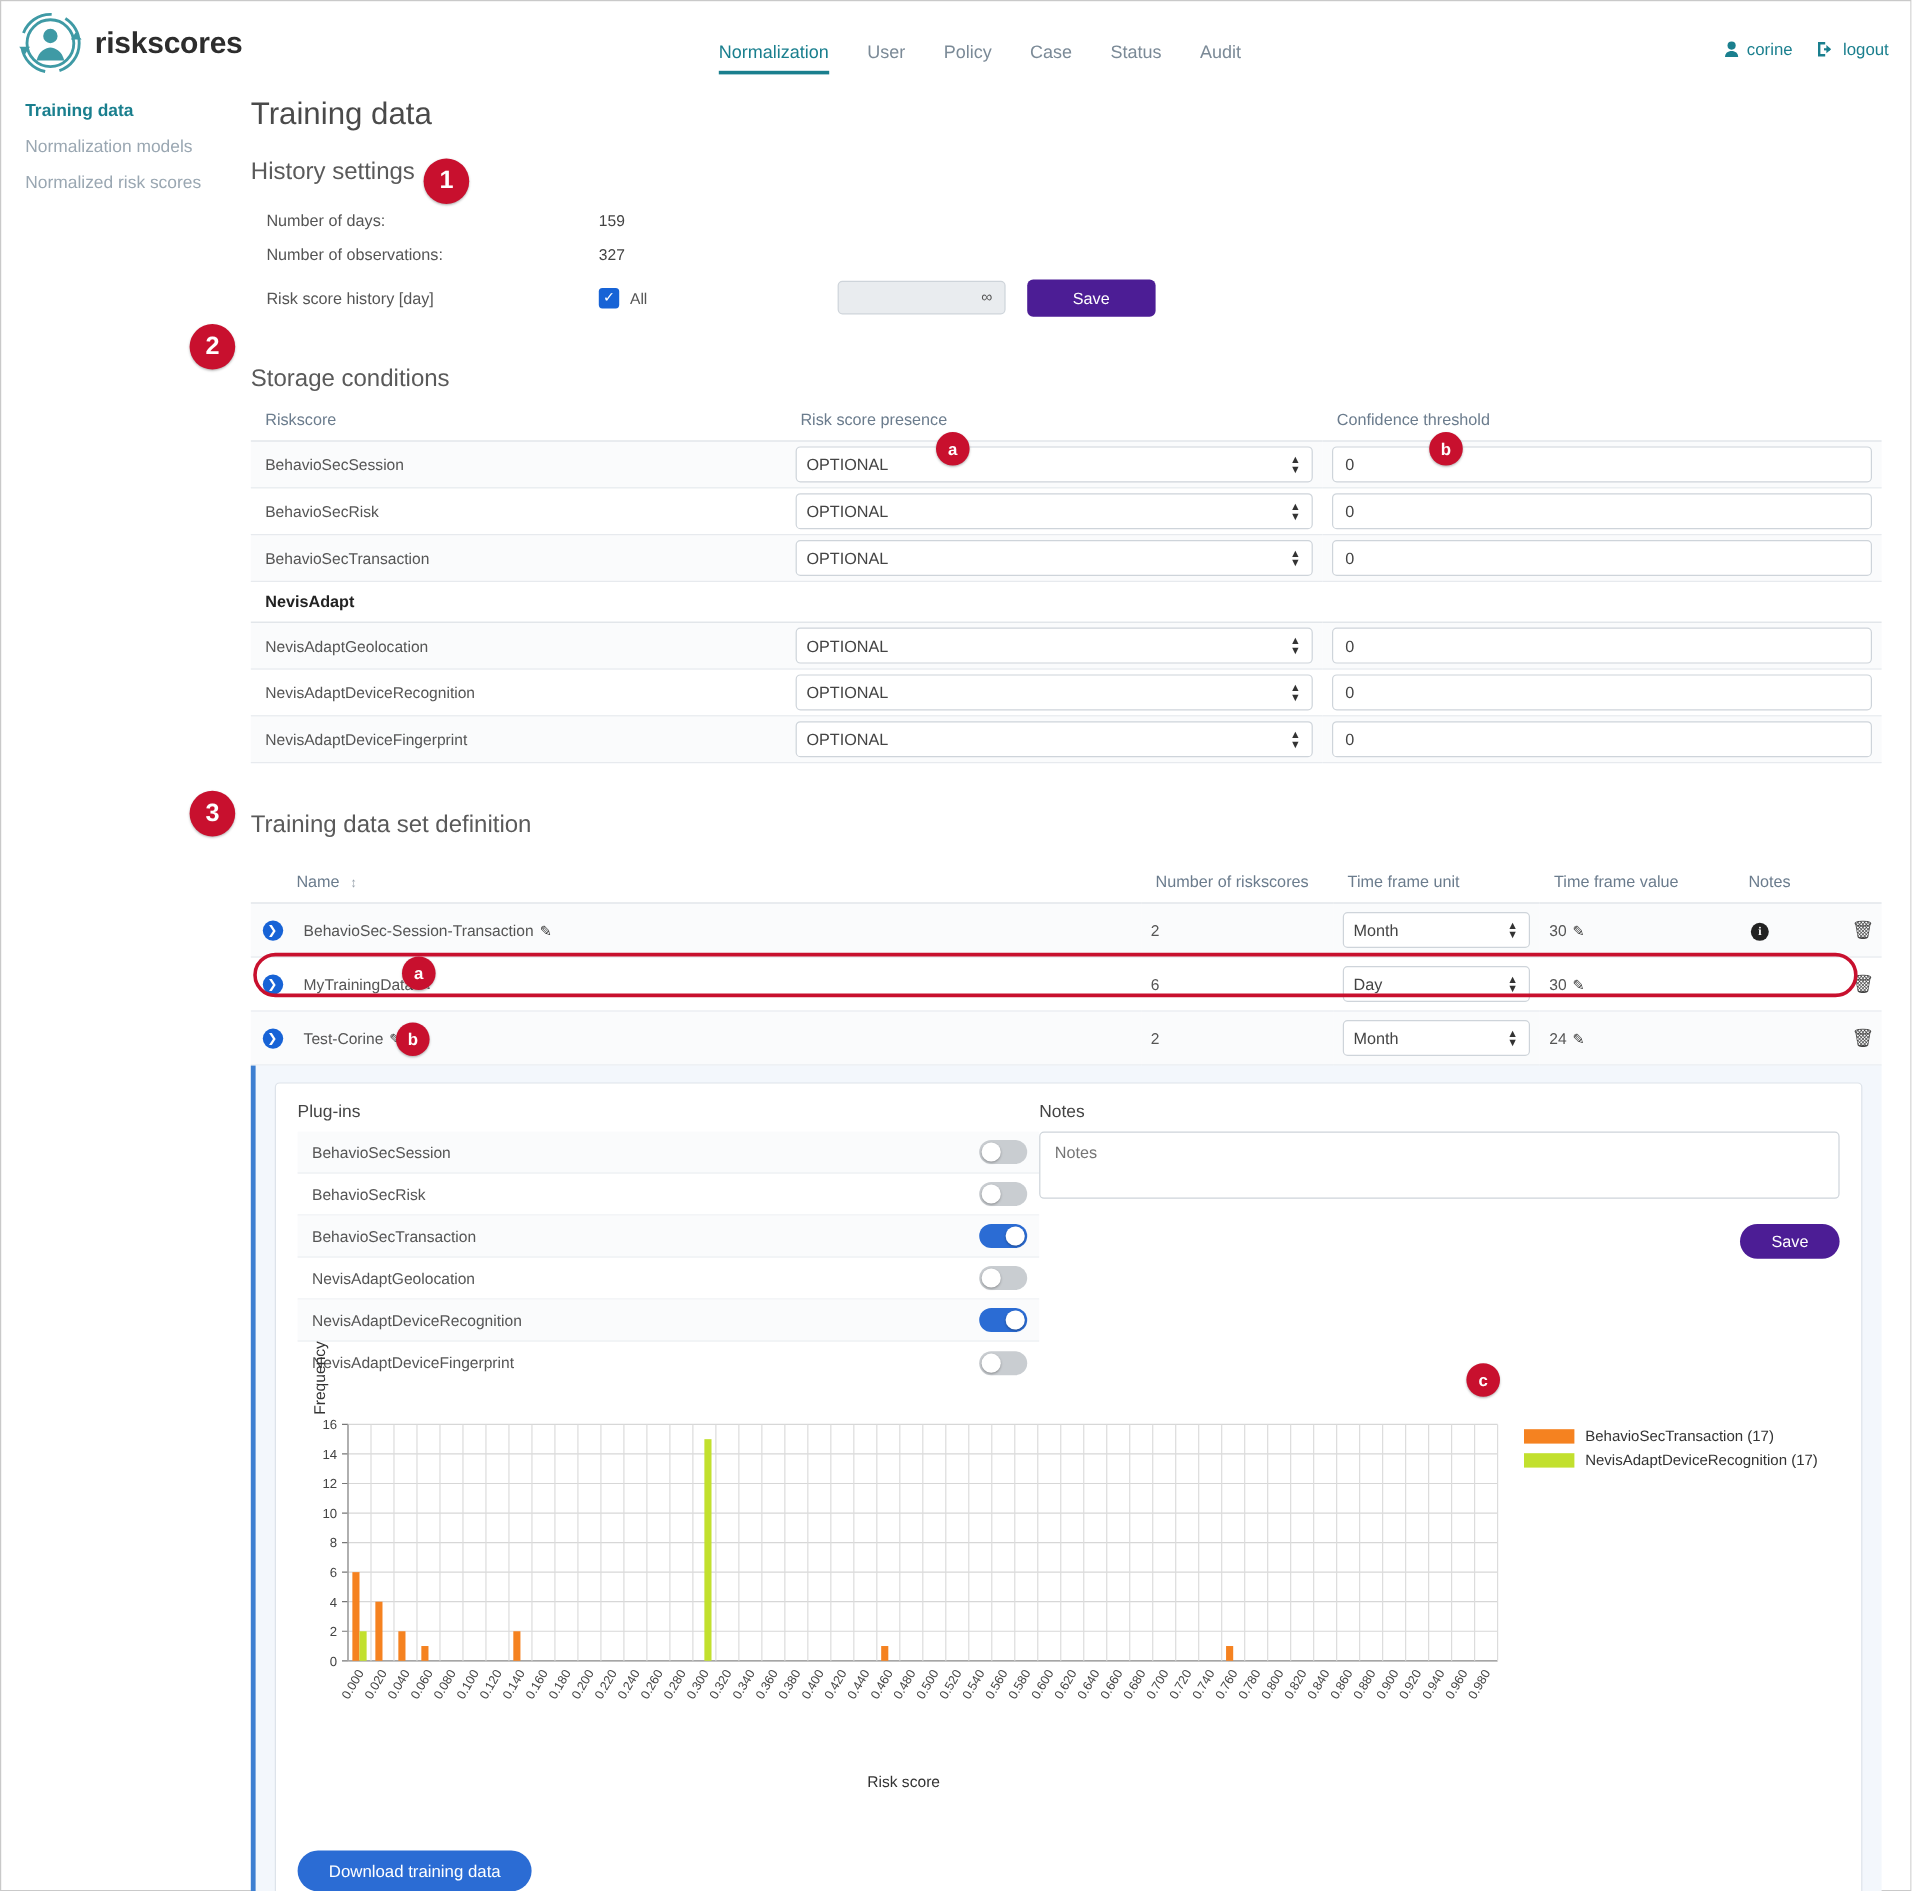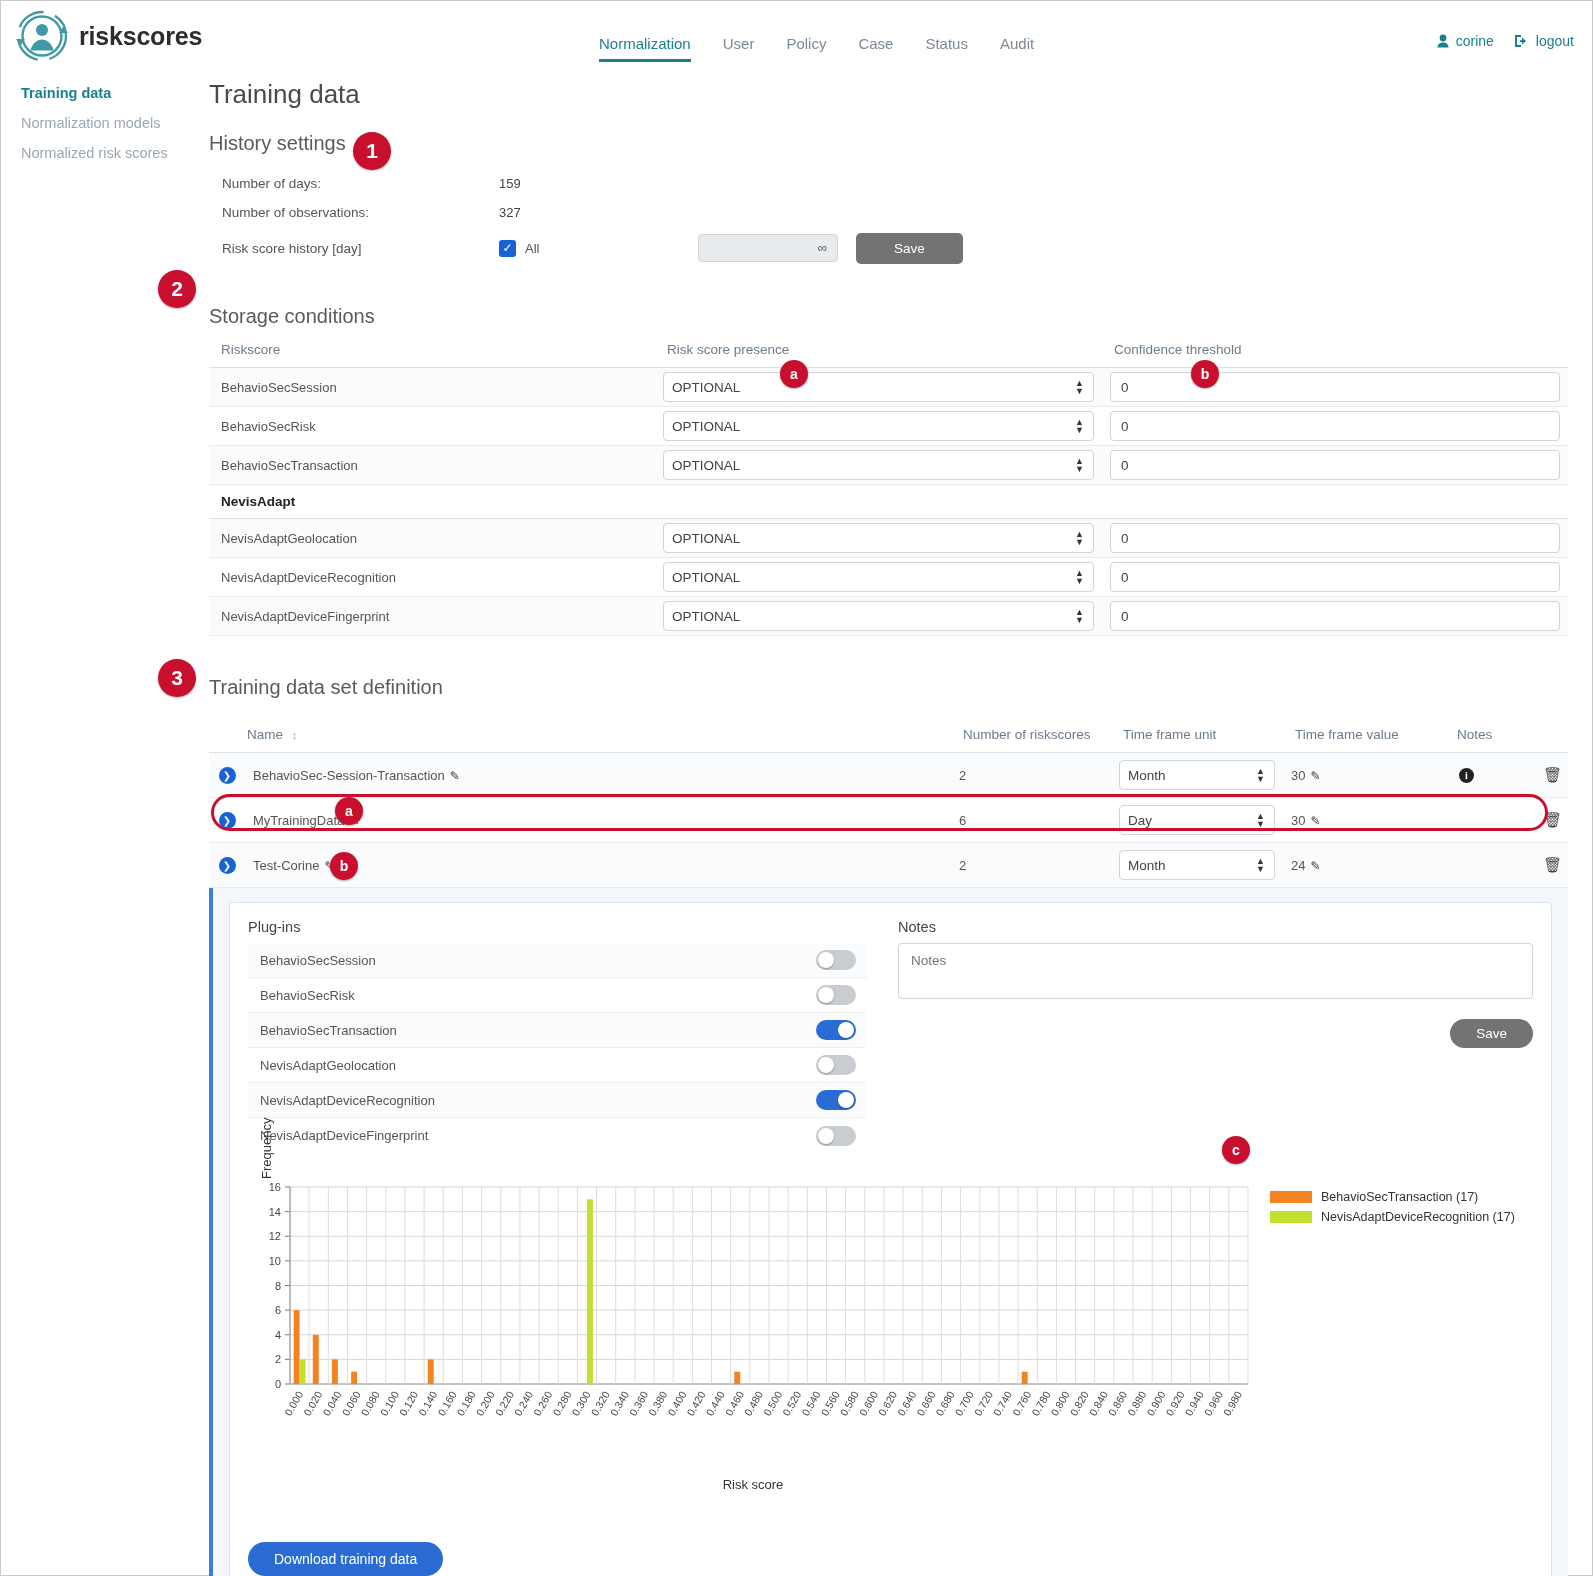--- a/index.html
+++ b/index.html
@@ -62,21 +62,21 @@
   .chk {
     width:17px;height:17px;border-radius:3px;background:#1763d6;
     display:inline-flex;align-items:center;justify-content:center;
     color:#fff;font-size:12px;line-height:1;
   }
   .inf-input {
     width:140px;height:28px;background:#e9ecef;border:1px solid #ced4da;border-radius:4px;
     font-size:13px;color:#555;text-align:right;padding-right:10px;line-height:26px;
   }
   .btn {
-    background:#737373;color:#fff;border:none;border-radius:17px;
+    background:#4c1d95;color:#fff;border:none;border-radius:17px;
     font-size:13.5px;padding:7px 26px;cursor:pointer;font-family:inherit;
   }
   .btn.save-hist { border-radius:5px; padding:8px 38px; }
 
   
   table { border-collapse:collapse; width:100%; }
   .tbl th {
     font-size:13.5px; font-weight:normal; color:#6b7c8d; text-align:left;
     padding:6px 8px 10px 12px; border-bottom:1px solid #dbe0e5;
   }
@@ -359,21 +359,21 @@
           <td><span>24</span><span class="pencil">✎</span></td>
           <td></td>
           <td style="text-align:center;"><span class="trash">🗑</span></td>
         </tr>
       </tbody>
     </table>
 
     <div class="expanded">
       <div class="panel">
 
-        <div style="display:flex;gap:32px;">
+        <div style="display:flex;">
 
           <div style="width:618px;">
             <div class="plug-title">Plug-ins</div>
             <div>
               <div class="plug-row alt">
                 <span>BehavioSecSession</span>
                 <span class="toggle">
                     <span class="knob"></span>
                   </span>
               </div>

